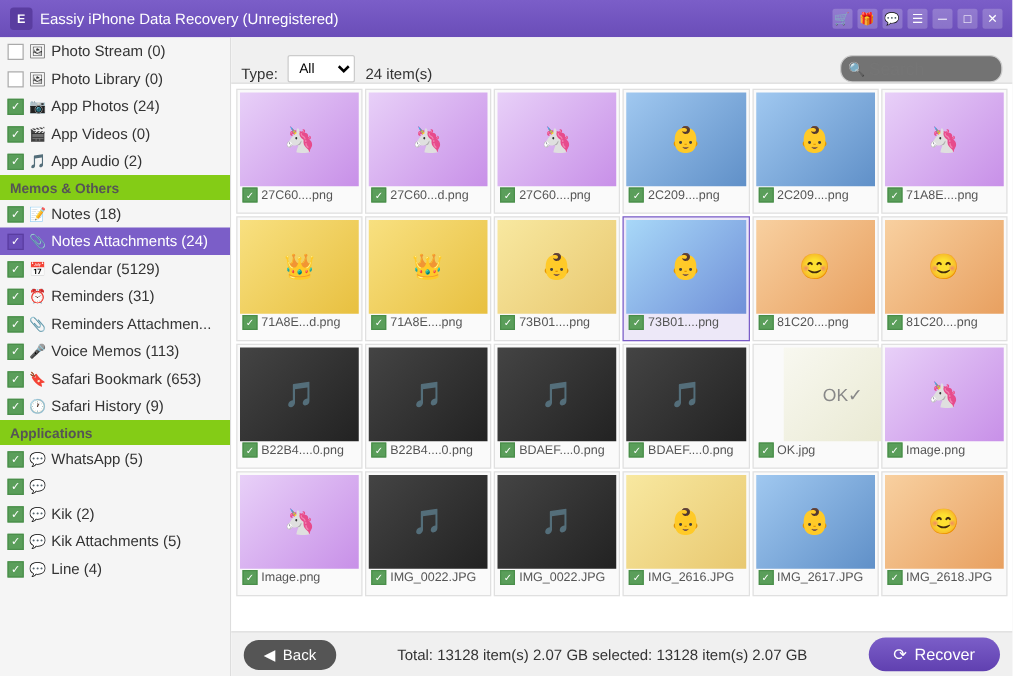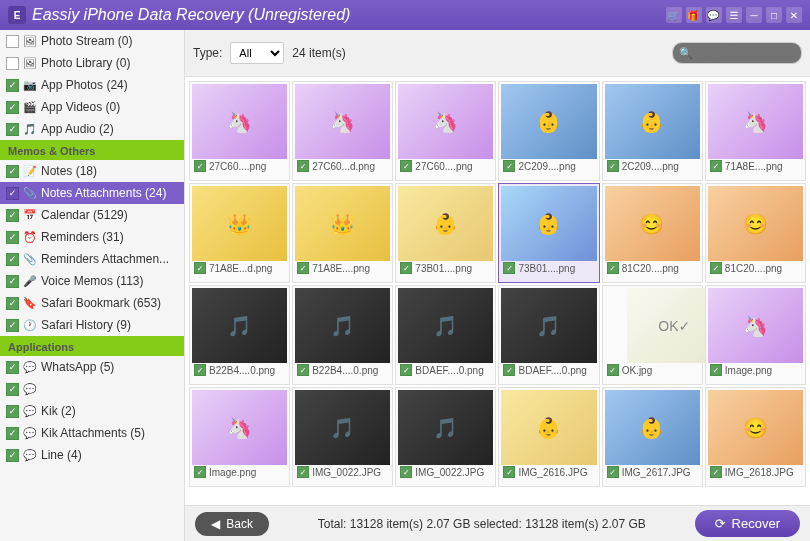--- a/index.html
+++ b/index.html
@@ -16,21 +16,21 @@
     }
     .title-bar-icon {
       width: 18px; height: 18px;
       background: #5a3da0;
       border-radius: 3px;
       margin-right: 6px;
       display: flex; align-items: center; justify-content: center;
       font-size: 10px; color: #fff; font-weight: bold;
     }
     .title-bar-text {
-      flex: 1; font-size: 16px; color: white; font-style: italic;
+      flex: 1; font-size: 12px; color: white;
     }
     .title-bar-controls {
       display: flex; gap: 4px;
     }
     .title-bar-btn {
       width: 16px; height: 16px;
       background: rgba(255,255,255,0.2);
       border: none; cursor: pointer; color: white;
       font-size: 10px; display: flex; align-items: center; justify-content: center;
       border-radius: 2px;
@@ -87,25 +87,25 @@
     }
 
     
     .content-area {
       flex: 1;
       display: flex;
       flex-direction: column;
       background: #fff;
     }
     .content-toolbar {
-      height: 47px;
+      height: 37px;
       background: #f0f0f0;
       border-bottom: 1px solid #ddd;
       display: flex;
-      align-items: center;
+      align-items: flex-end;
       padding: 0 8px;
       gap: 8px;
     }
     .type-label { font-size: 12px; color: #333; }
     .type-select {
       height: 22px;
       border: 1px solid #ccc;
       background: white;
       font-size: 11px;
       padding: 0 4px;

